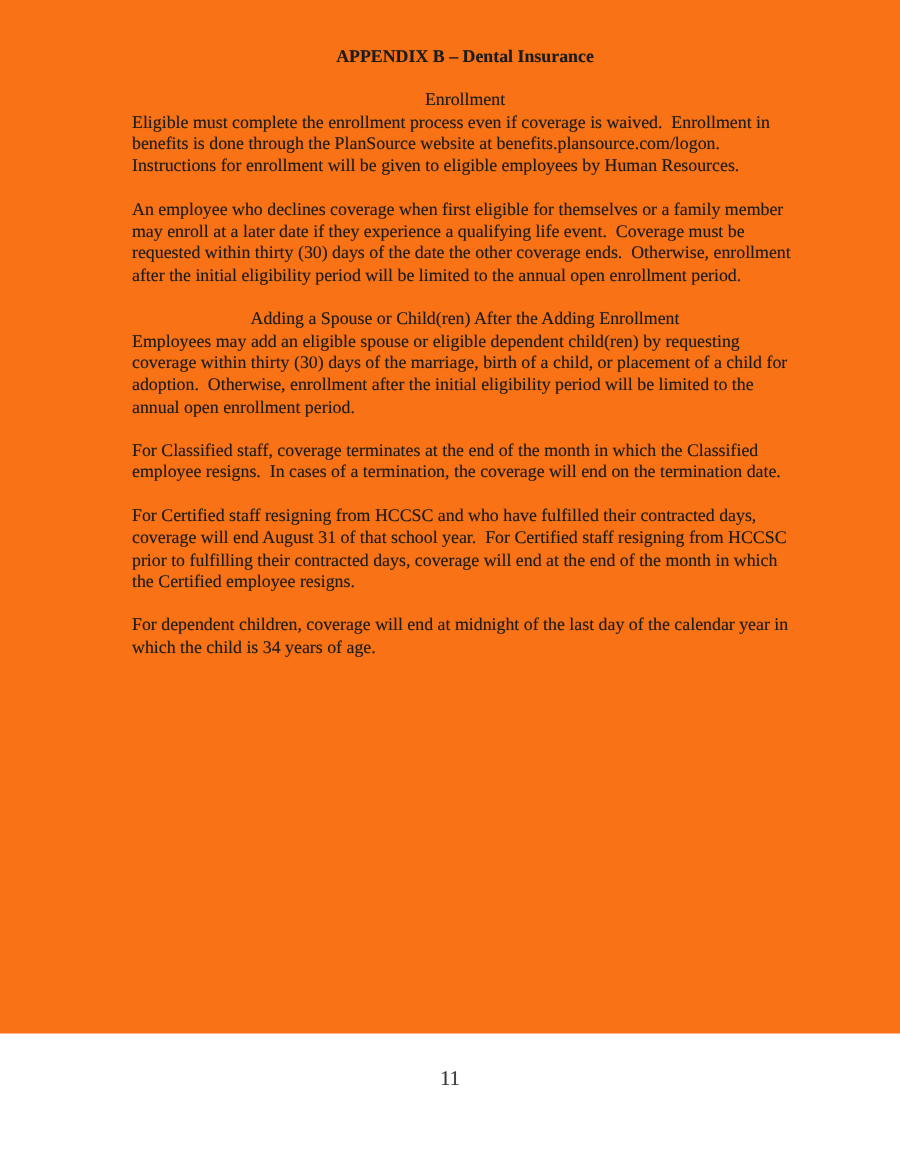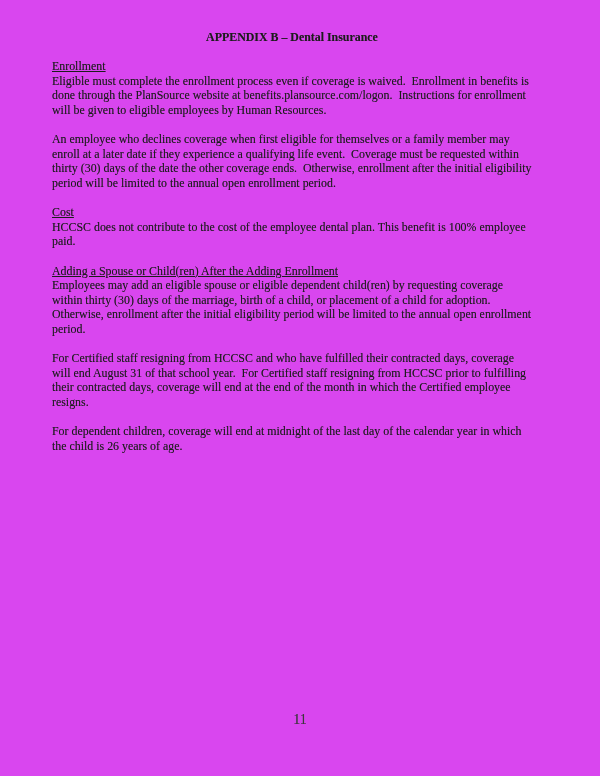--- a/index.html
+++ b/index.html
@@ -8,44 +8,44 @@
     background: #ffffff;
   }
   body {
     width: 600px;
     height: 776px;
     overflow: hidden;
   }
   .page {
     position: relative;
     width: 600px;
-    height: 776px;
+    height: 689px;
     box-sizing: border-box;
-    padding: 30px 68px 0 52px;
-    background: #d946ef;
+    padding: 30px 68px 0 88px;
+    background: #f97316;
     font-family: "Liberation Serif", "DejaVu Serif", serif;
     font-size: 11.9px;
     line-height: 14.6px;
     color: #1c1c1c;
     text-shadow: 0 0 0.5px rgba(28,28,28,0.45);
   }
   .doc-title {
     font-weight: bold;
     text-align: center;
     margin: 0 0 14.6px 0;
     white-space: pre-wrap;
   }
   .para {
     margin: 0 0 14.6px 0;
     white-space: pre-wrap;
   }
   .heading {
     margin: 0;
-    text-decoration: underline;
     white-space: pre-wrap;
+    text-align: center;
   }
   .inline-link {
     color: inherit;
   }
   .page-number {
     position: absolute;
     top: 713px;
     left: 0;
     width: 600px;
     text-align: center;
@@ -60,30 +60,27 @@
 
   <div class="doc-title">APPENDIX B – Dental Insurance</div>
 
 
   <div>
     <div class="heading">Enrollment</div>
     <p class="para"><span>Eligible must complete the enrollment process even if coverage is waived.  Enrollment in benefits is done through the PlanSource website at </span><span class="inline-link">benefits.plansource.com/logon. </span><span> Instructions for enrollment will be given to eligible employees by Human Resources.</span></p>
     <p class="para">An employee who declines coverage when first eligible for themselves or a family member may enroll at a later date if they experience a qualifying life event.  Coverage must be requested within thirty (30) days of the date the other coverage ends.  Otherwise, enrollment after the initial eligibility period will be limited to the annual open enrollment period.</p>
   </div>
 
-  <div>
-    <div class="heading">Cost</div>
-    <p class="para">HCCSC does not contribute to the cost of the employee dental plan. This benefit is 100% employee paid.</p>
-  </div>
 
   <div>
     <div class="heading">Adding a Spouse or Child(ren) After the Adding Enrollment</div>
     <p class="para">Employees may add an eligible spouse or eligible dependent child(ren) by requesting coverage within thirty (30) days of the marriage, birth of a child, or placement of a child for adoption.  Otherwise, enrollment after the initial eligibility period will be limited to the annual open enrollment period.</p>
   </div>
 
   <div>
+    <p class="para">For Classified staff, coverage terminates at the end of the month in which the Classified employee resigns.  In cases of a termination, the coverage will end on the termination date.</p>
     <p class="para">For Certified staff resigning from HCCSC and who have fulfilled their contracted days, coverage will end August 31 of that school year.  For Certified staff resigning from HCCSC prior to fulfilling their contracted days, coverage will end at the end of the month in which the Certified employee resigns.</p>
-    <p class="para">For dependent children, coverage will end at midnight of the last day of the calendar year in which the child is 26 years of age.</p>
+    <p class="para">For dependent children, coverage will end at midnight of the last day of the calendar year in which the child is 34 years of age.</p>
   </div>
 
   <div class="page-number">11</div>
 
 </div>
 
 </body></html>

